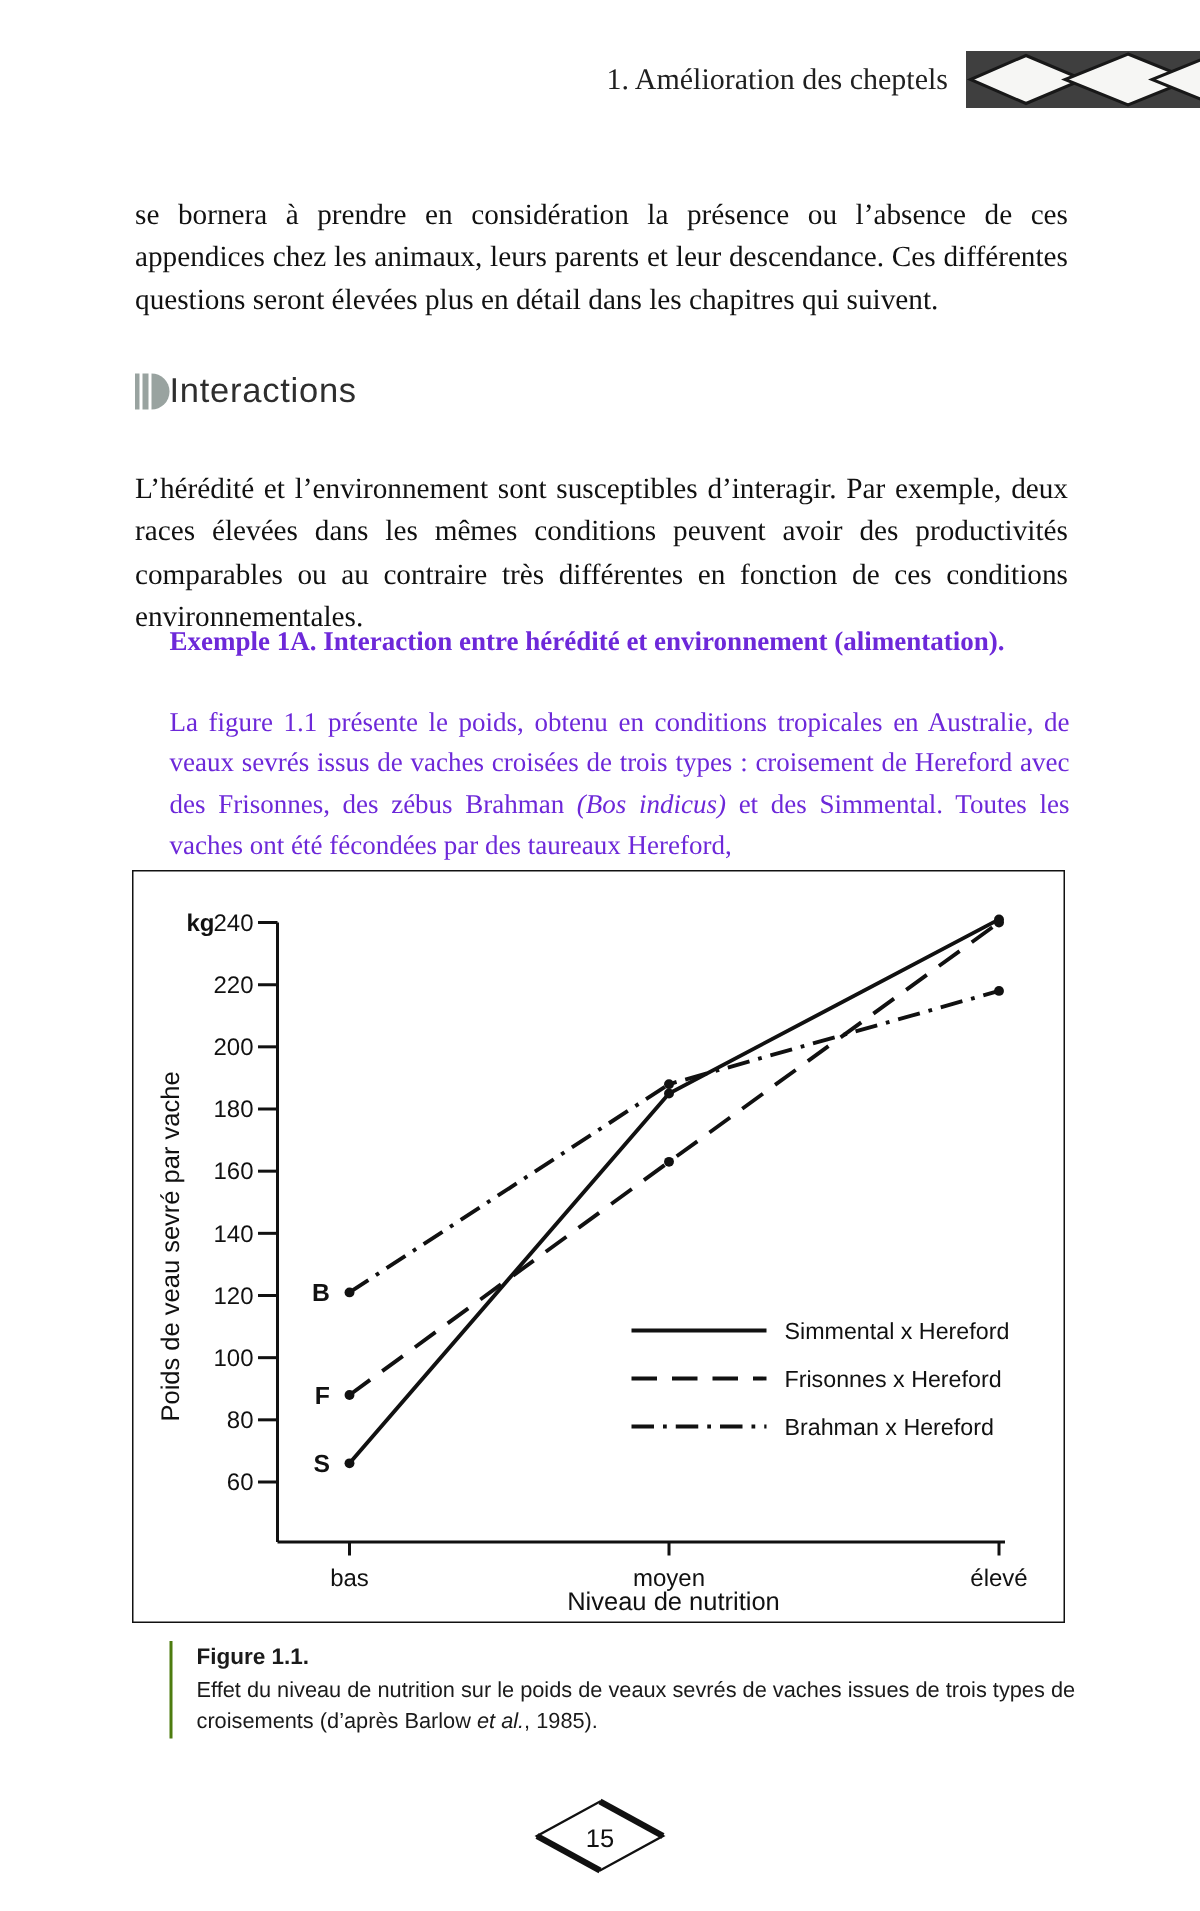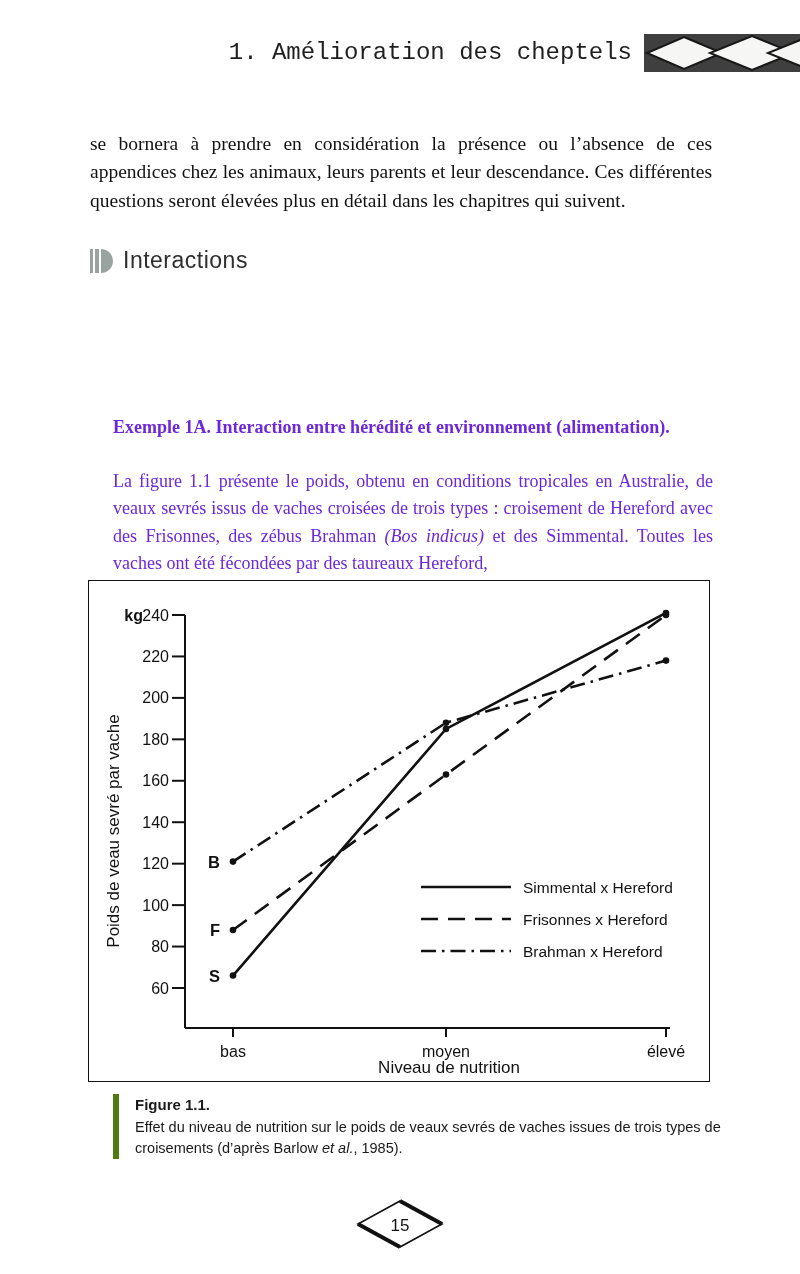--- a/index.html
+++ b/index.html
@@ -3,35 +3,35 @@
 <meta charset="utf-8">
 <style>
   html,body{margin:0;padding:0;background:#e8e8e8;}
   .page{
     position:relative;width:800px;height:1274px;background:#ffffff;
     margin:0 auto;overflow:hidden;color:#151515;
   }
   
   .header-title{
     position:absolute;top:34px;right:168px;height:38px;line-height:38px;
-    font-family:Liberation Mono, monospace;font-size:24px;color:#1f1f1f;
+    font-family:Liberation Serif, serif;font-size:20px;color:#1f1f1f;
     white-space:nowrap;
   }
   .diamond-band{position:absolute;top:34px;right:0;width:156px;height:38px;}
   
   .bodytext{
     position:absolute;left:90px;width:622px;
     font-family:"Liberation Serif",serif;font-size:19.5px;line-height:28.5px;
     text-align:justify;color:#111;
   }
   .p1{top:110px;}
   .p2{top:293px;}
   
   .section-heading{
-    position:absolute;left:90px;top:247px;display:flex;align-items:center;gap:10px;
+    position:absolute;left:90px;top:247px;display:flex;align-items:center;
     font-family:"Liberation Sans",sans-serif;font-size:23px;color:#2e2e2e;
     letter-spacing:.5px;
   }
   .sec-icon{display:flex;align-items:stretch;height:24px;}
   .sec-icon .b1{width:3px;background:#99a3a0;margin-right:2px;}
   .sec-icon .b2{width:4px;background:#99a3a0;margin-right:2px;}
   .sec-icon .half{width:12px;background:#99a3a0;border-radius:0 12px 12px 0;}
   
   .example{
     position:absolute;left:113px;top:414px;width:600px;
@@ -41,21 +41,21 @@
   .example .ex-title{font-weight:bold;}
   .example .ex-body{text-align:justify;margin-top:26px;}
   
   .figure-box{
     position:absolute;left:88px;top:580px;width:620px;height:500px;
     border:1.5px solid #111;background:#fff;
   }
   .figure-box svg{display:block;}
   .figure-caption{
     position:absolute;left:113px;top:1094px;width:600px;
-    border-left:6px solid #4d7c0f;padding-left:16px;
+    border-left:2px solid #4d7c0f;padding-left:16px;
     font-family:"Liberation Sans",sans-serif;font-size:14.5px;line-height:21px;
     color:#1a1a1a;
   }
   .figure-caption .fig-label{font-weight:bold;font-size:15px;margin-bottom:2px;}
   
   .pagenum{position:absolute;left:355px;top:1198px;width:90px;height:52px;text-decoration:underline;}
   .pagenum svg{display:block;}
   .it{font-style:italic;}
 </style>
 </head>
@@ -77,20 +77,21 @@
 
   <div class="section-heading">
     <span class="sec-icon">
       <span class="b1"></span>
         <span class="b2"></span>
         <span class="half"></span>
     </span>
     <span>Interactions</span>
   </div>
 
+  <p class="bodytext p2">L’hérédité et l’environnement sont susceptibles d’interagir. Par exemple, deux races élevées dans les mêmes conditions peuvent avoir des productivités comparables ou au contraire très différentes en fonction de ces conditions environnementales.</p>
 
   <div class="example">
     <div class="ex-title">Exemple 1A. Interaction entre hérédité et environnement (alimentation).</div>
     <div class="ex-body"><span>La figure 1.1 présente le poids, obtenu en conditions tropicales en Australie, de veaux sevrés issus de vaches croisées de trois types : croisement de Hereford avec des Frisonnes, des zébus Brahman </span><span class="it">(Bos indicus)</span><span> et des Simmental. Toutes les vaches ont été fécondées par des taureaux Hereford,</span></div>
   </div>
 
   <div class="figure-box">
     <div id="chart-mount">
         <svg viewBox="0 0 620 500" width="620" height="500">
           <line x1="96" y1="34" x2="96" y2="447" stroke="#111111" stroke-width="2"></line>

